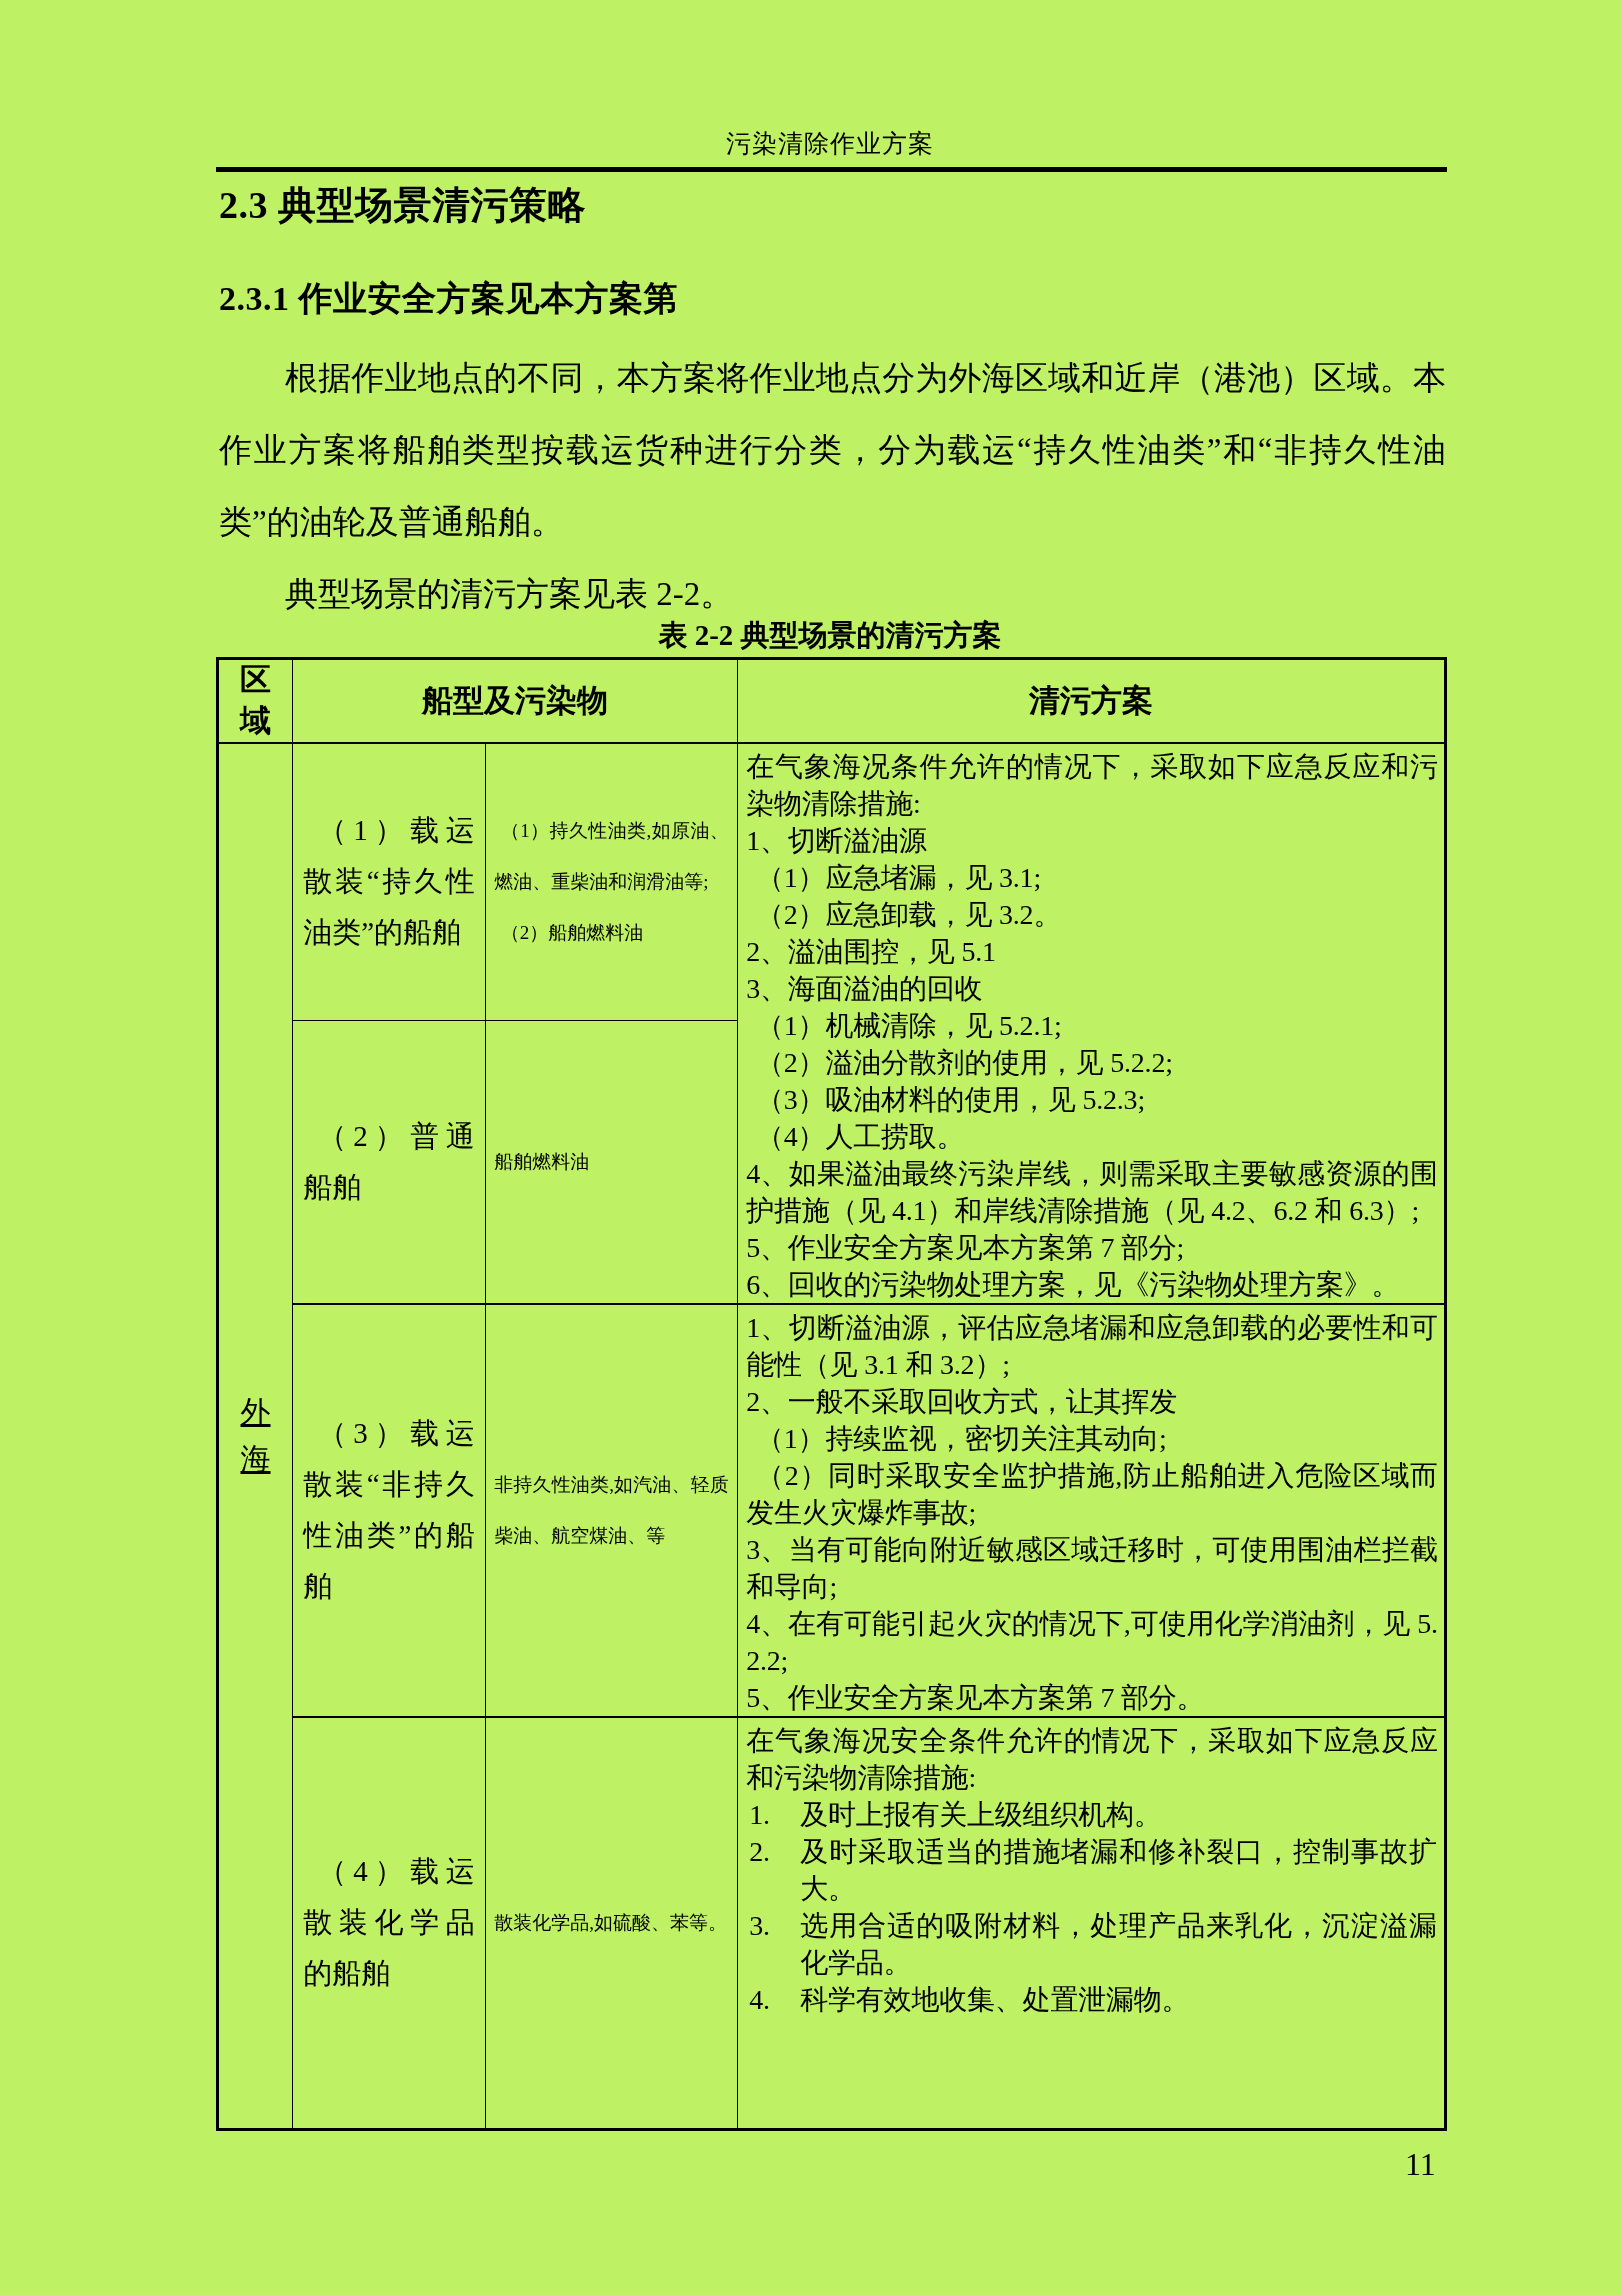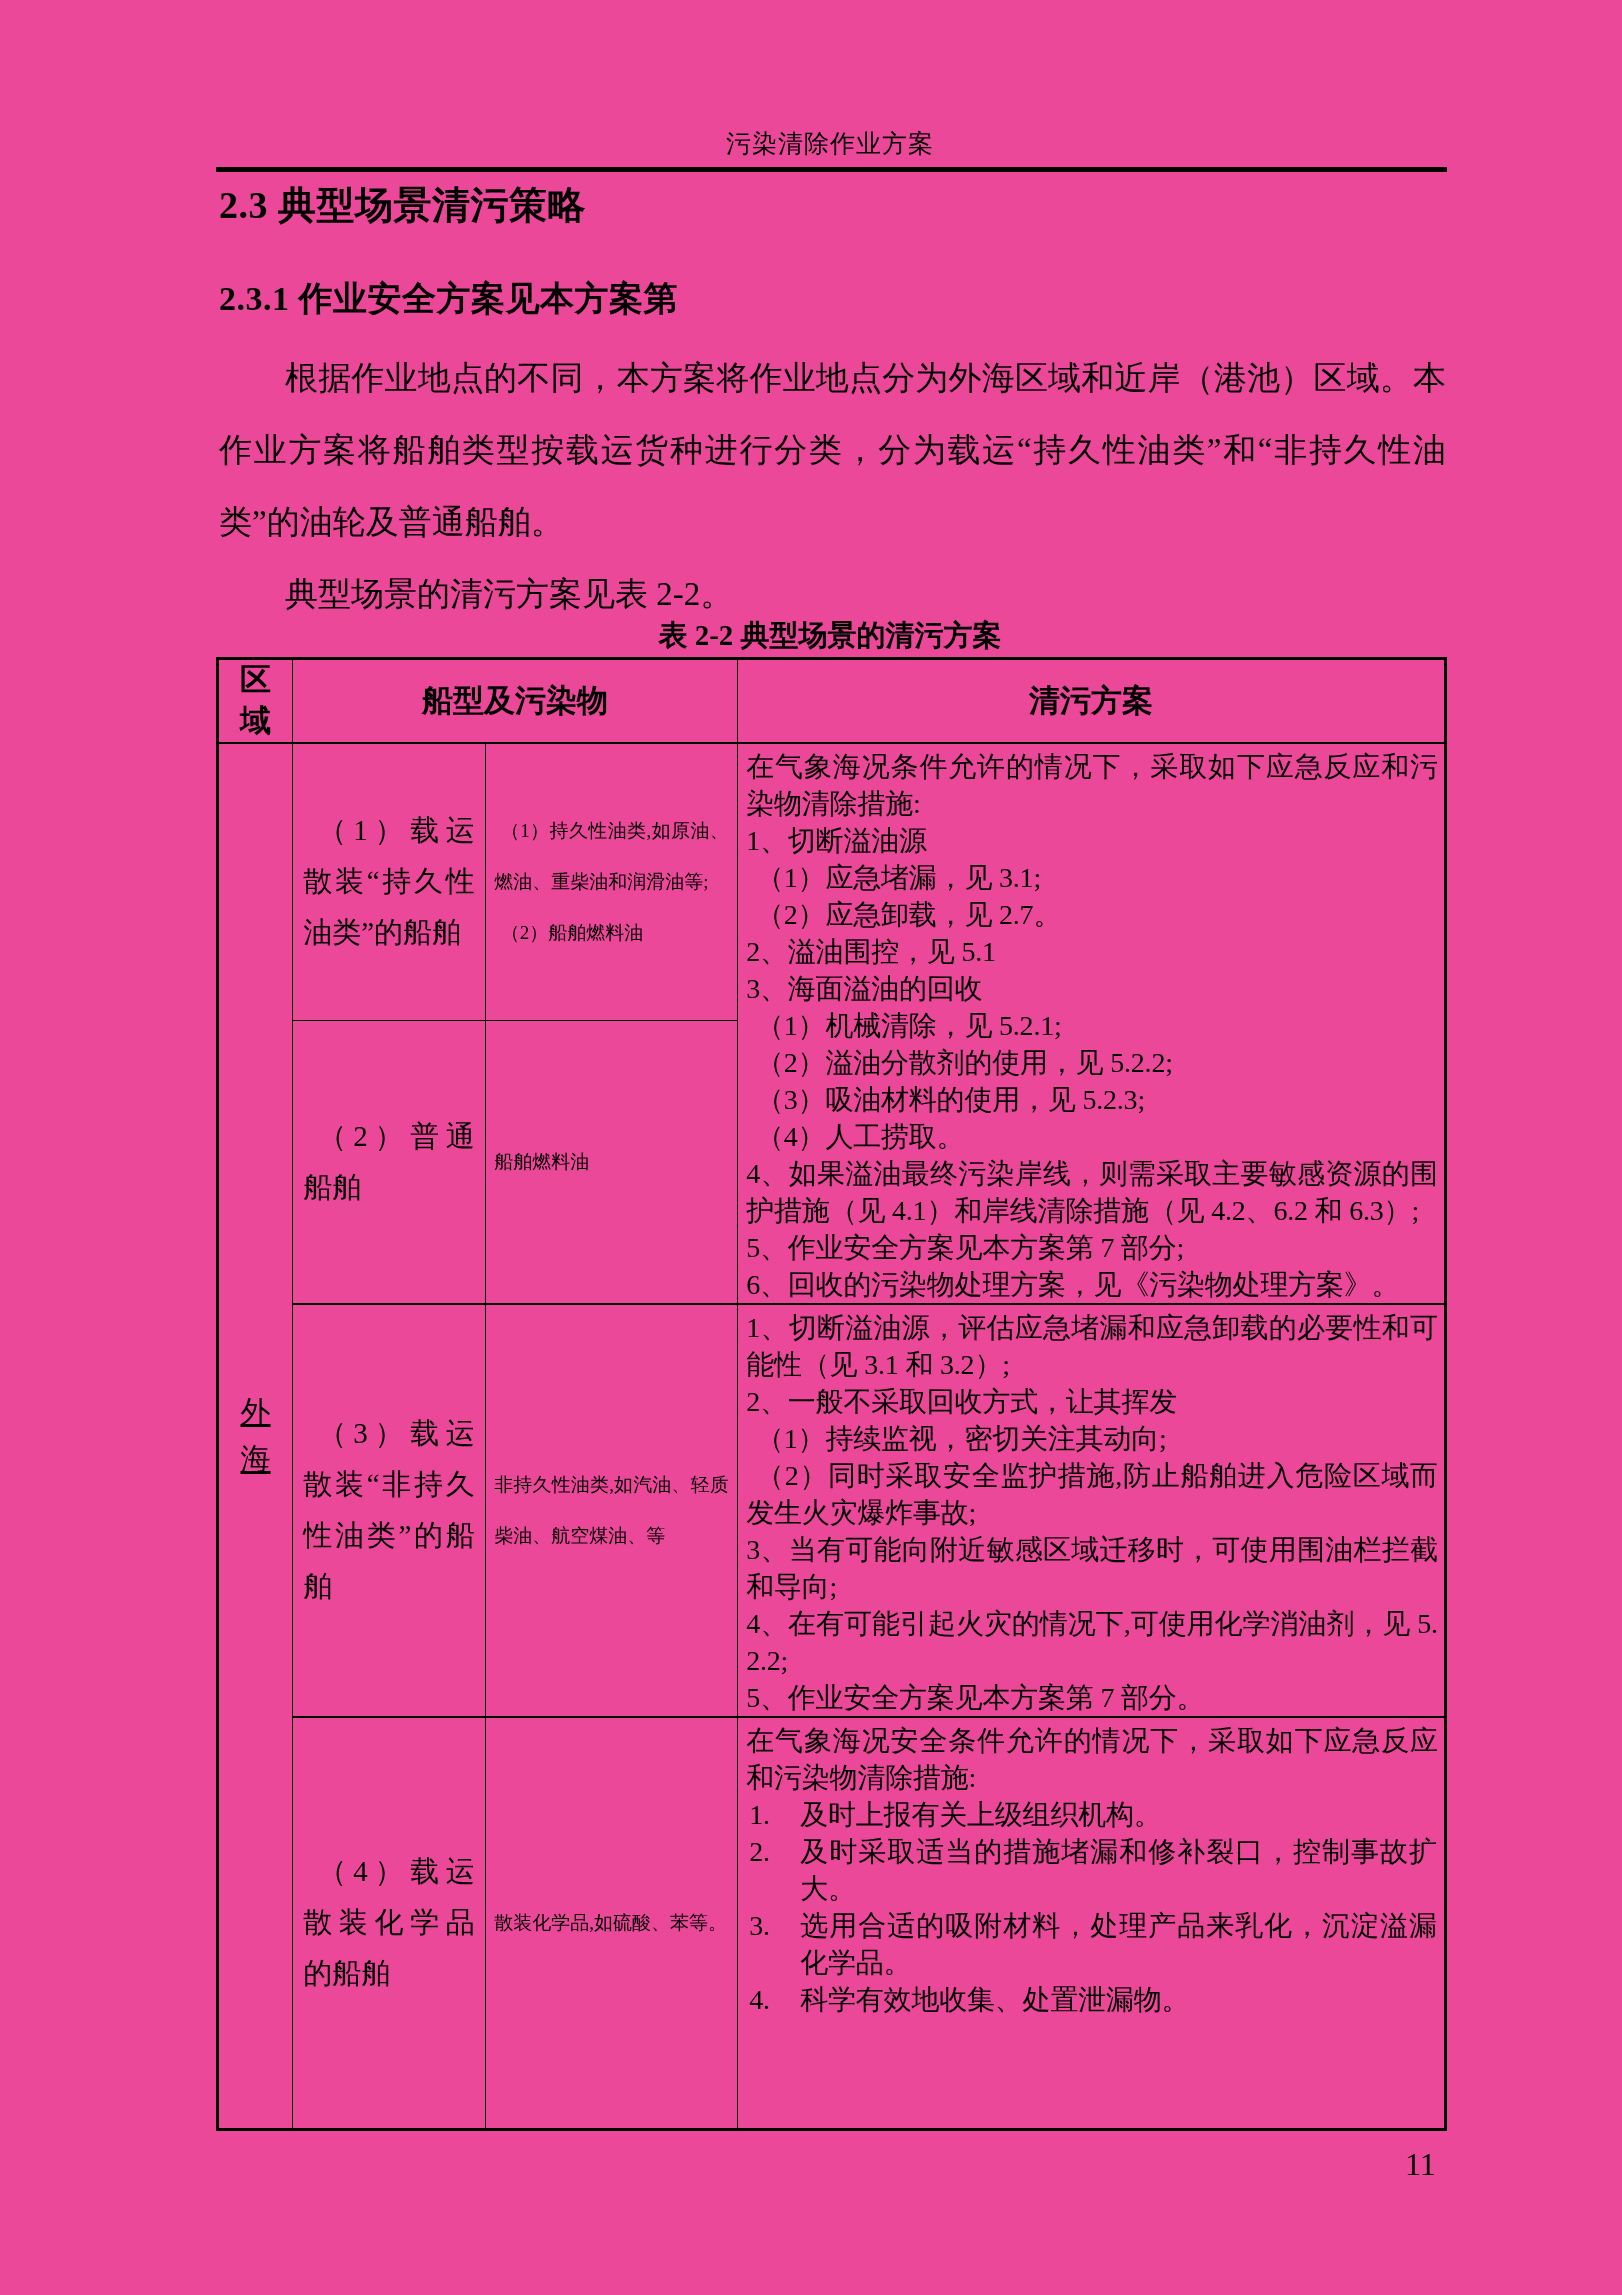--- a/index.html
+++ b/index.html
@@ -1,19 +1,19 @@
 <!DOCTYPE html>
 <html style="font-size:8.2px"><head>
 <meta charset="utf-8">
 <style>
   html,body{margin:0;padding:0;background:#888;}
   .page{
     position:relative;
     width:1623px;height:2295px;
-    background:#ec4899;
+    background:#bef264;
     font-family:"Liberation Serif","DejaVu Serif",serif;
     color:#000;
     overflow:hidden;
   }
   
   .running-header{
     position:absolute;left:216px;width:1228px;top:127px;
     text-align:center;font-size:25px;letter-spacing:1px;
   }
   .header-rule{
@@ -132,21 +132,21 @@
       </td>
       <td class="poll-cell">
         <div class="paren">（1）持久性油类,如原油、燃油、重柴油和润滑油等;</div>
         <div class="paren">（2）船舶燃料油</div>
       </td>
       <td class="plan-cell" rowspan="2">
         <div class="plan-body">
           <div class="plan-line">在气象海况条件允许的情况下，采取如下应急反应和污染物清除措施:</div>
           <div class="plan-line">1、切断溢油源</div>
           <div class="plan-line paren">（1）应急堵漏，见 3.1;</div>
-          <div class="plan-line paren">（2）应急卸载，见 2.7。</div>
+          <div class="plan-line paren">（2）应急卸载，见 3.2。</div>
           <div class="plan-line">2、溢油围控，见 5.1</div>
           <div class="plan-line">3、海面溢油的回收</div>
           <div class="plan-line paren">（1）机械清除，见 5.2.1;</div>
           <div class="plan-line paren">（2）溢油分散剂的使用，见 5.2.2;</div>
           <div class="plan-line paren">（3）吸油材料的使用，见 5.2.3;</div>
           <div class="plan-line paren">（4）人工捞取。</div>
           <div class="plan-line">4、如果溢油最终污染岸线，则需采取主要敏感资源的围护措施（见 4.1）和岸线清除措施（见 4.2、6.2 和 6.3）;</div>
           <div class="plan-line">5、作业安全方案见本方案第 7 部分;</div>
           <div class="plan-line">6、回收的污染物处理方案，见《污染物处理方案》。</div>
         </div>

